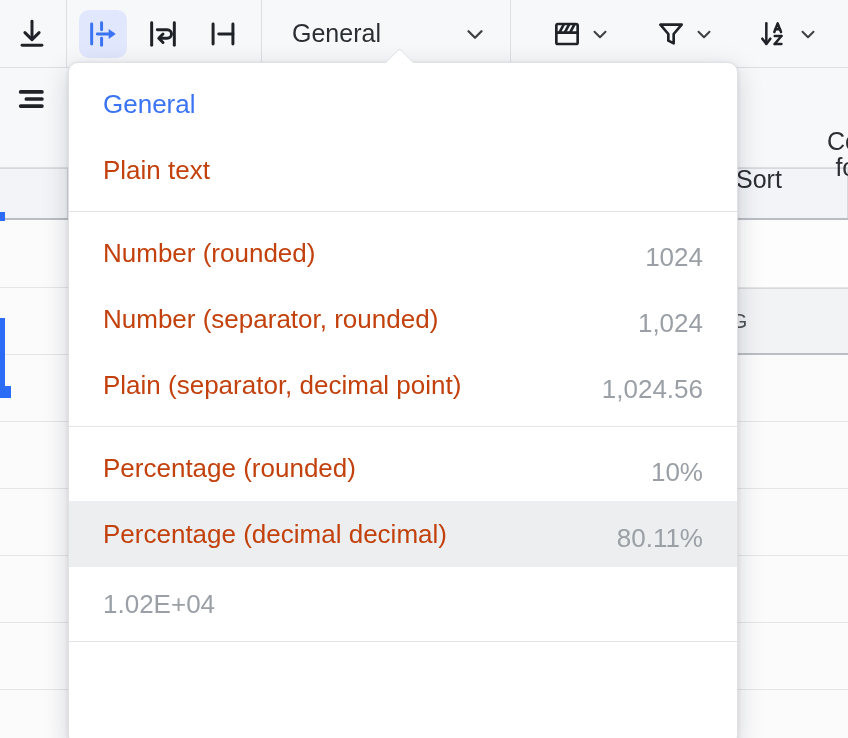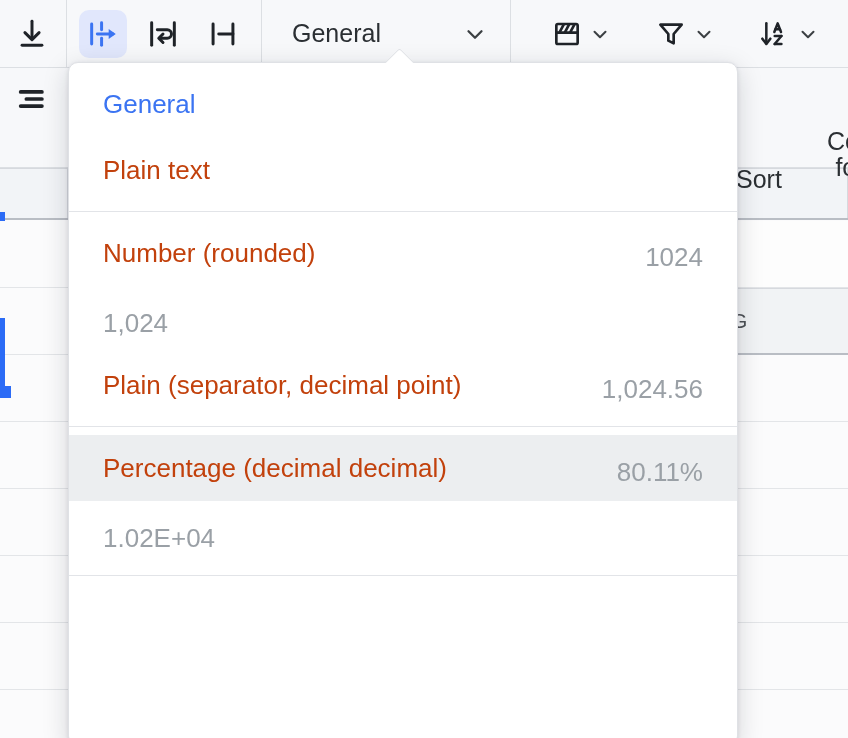--- a/index.html
+++ b/index.html
@@ -456,29 +456,34 @@
             <span class="mi-sample"></span>
           </div>
         </div>
         <div class="menu-divider"></div>
         <div class="menu-section">
           <div class="menu-item">
             <span class="mi-label">Number (rounded)</span>
             <span class="mi-sample">1024</span>
           </div>
           <div class="menu-item">
+            <span class="mi-label">Number (separator, rounded)</span>
             <span class="mi-sample">1,024</span>
           </div>
           <div class="menu-item">
             <span class="mi-label">Plain (separator, decimal point)</span>
             <span class="mi-sample">1,024.56</span>
           </div>
         </div>
         <div class="menu-divider"></div>
         <div class="menu-section">
+          <div class="menu-item">
+            <span class="mi-label">Percentage (rounded)</span>
+            <span class="mi-sample">10%</span>
+          </div>
           <div class="menu-item hovered">
             <span class="mi-label">Percentage (decimal decimal)</span>
             <span class="mi-sample">80.11%</span>
           </div>
           <div class="menu-item">
             <span class="mi-sample">1.02E+04</span>
           </div>
         </div>
         <div class="menu-divider"></div>
         <div class="menu-section clipped"></div>

